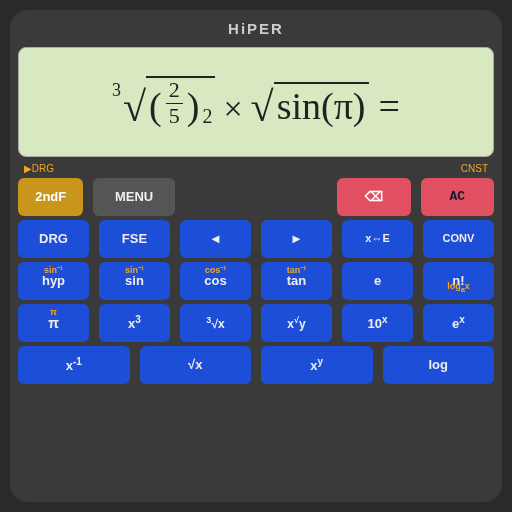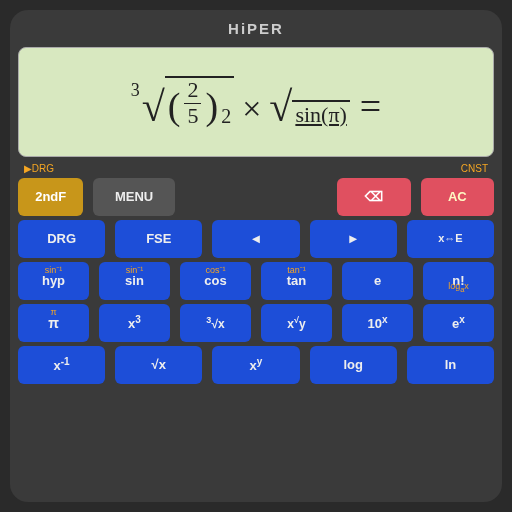--- a/index.html
+++ b/index.html
@@ -128,26 +128,26 @@
       line-height: 1.2;
     }
     .btn-label { font-size: 13px; font-weight: bold; }
     .btn-sublabel {
       font-size: 9px;
       color: #f5a623;
       position: absolute;
       top: 3px;
       left: 0; right: 0;
       text-align: center;
-      font-weight: normal;
+      font-weight: bold;
     }
     .btn-2ndf { background: #c8961a; color: #fff; font-size: 13px; }
     .btn-menu { background: #555; color: #eee; }
     .btn-backspace { background: #e05060; color: #fff; font-size: 16px; }
-    .btn-ac { background: #e05060; color: #fef9c3; }
+    .btn-ac { background: #e05060; color: #0f172a; font-family: Liberation Mono, monospace; }
     .btn-dark { background: #1d4ed8; }
     .btn-indicator {
       font-size: 10px;
       color: #f5a623;
       text-align: left;
       padding: 0 6px;
       display: flex;
       justify-content: space-between;
       align-items: center;
     }
@@ -173,21 +173,21 @@
           </span>
           <span class="paren">)</span>
           <span class="superscript">2</span>
         </span>
       </span>
       <span class="times-sym">×</span>
 
       <span class="radical-container">
         <span class="radical-symbol">√</span>
         <span class="radical-content">
-          <span style="font-size:22px;text-decoration:underline;">sin(π)</span>
+          <span style="font-size:38px;">sin(π)</span>
         </span>
       </span>
       <span class="equals-sym">=</span>
     </div>
   </div>
 
   <div class="button-area">
 
     <div class="btn-indicator">
       <span>▶DRG</span>
@@ -219,20 +219,23 @@
       </button>
       <button class="btn btn-dark">
         <span class="btn-label">◄</span>
       </button>
       <button class="btn btn-dark">
         <span class="btn-label">►</span>
       </button>
       <button class="btn btn-dark">
         <span class="btn-label" style="font-size:11px;">x⇔E</span>
       </button>
+      <button class="btn btn-dark">
+        <span class="btn-label" style="font-size:11px;">CONV</span>
+      </button>
     </div>
 
     <div class="row">
       <button class="btn btn-dark">
         <span class="btn-sublabel">sin⁻¹</span>
         <span class="btn-label">hyp</span>
       </button>
       <button class="btn btn-dark">
         <span class="btn-sublabel">sin⁻¹</span>
         <span class="btn-label">sin</span>
@@ -282,18 +285,15 @@
       </button>
       <button class="btn btn-dark">
         <span class="btn-label">√x</span>
       </button>
       <button class="btn btn-dark">
         <span class="btn-label">x<sup style="font-size:10px;">y</sup></span>
       </button>
       <button class="btn btn-dark">
         <span class="btn-label">log</span>
       </button>
-      <button class="btn btn-dark">
-        <span class="btn-label">ln</span>
-      </button>
     </div>
   </div>
 </div>
 
 </body></html>

